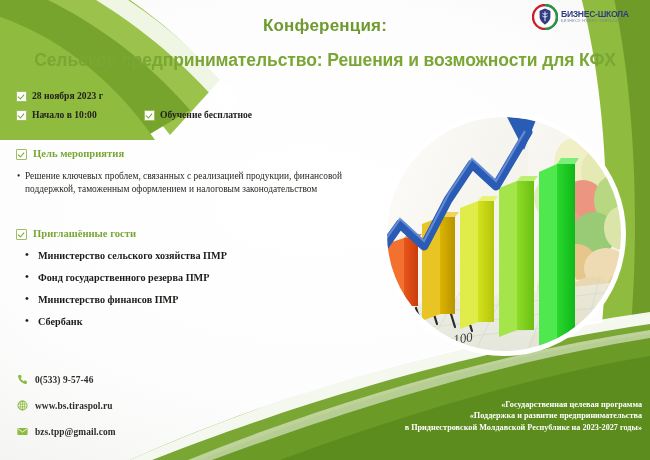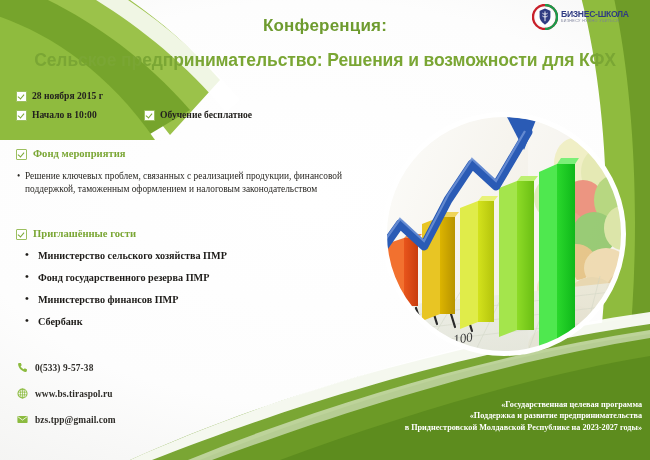--- a/index.html
+++ b/index.html
@@ -187,21 +187,21 @@
   #contacts {
     position: absolute;
     left: 16px; bottom: 22px;
     z-index: 7;
   }
   .contact-row {
     display: flex;
     align-items: center;
     margin-bottom: 13px;
   }
-  .contact-row:last-child { margin-bottom: 12px; }
+  .contact-row:last-child { margin-bottom: 0; }
   .contact-icon {
     flex: 0 0 auto;
     width: 13px; height: 13px;
     display: flex; align-items: center; justify-content: center;
     color: #8cbb3f;
   }
   .contact-text {
     font-family: "Liberation Serif", serif;
     font-weight: bold;
     font-size: 9.4px;
@@ -282,39 +282,39 @@
 
   <div id="header-block">
     <div id="title-main">Конференция:</div>
     <div id="title-sub">Сельское предпринимательство: Решения и возможности для КФХ</div>
   </div>
 
   <div id="info-grid">
     <div class="info-row">
       <div class="info-cell c1">
         <span class="chk"></span>
-        <span class="info-text">28 ноября 2015 г</span>
+        <span class="info-text">28 ноября 2023 г</span>
       </div>
     </div>
     <div class="info-row">
       <div class="info-cell c1">
         <span class="chk"></span>
         <span class="info-text">Начало в 10:00</span>
       </div>
       <div class="info-cell">
         <span class="chk"></span>
         <span class="info-text">Обучение бесплатное</span>
       </div>
     </div>
   </div>
 
   <div class="section" id="section-goal">
     <div class="section-head">
       <span class="chk"></span>
-      <span class="section-title">Фонд мероприятия</span>
+      <span class="section-title">Цель мероприятия</span>
     </div>
     <div id="goal-body">
       <div class="goal-item">
         <span class="bullet-dot">•</span>
         <span>Решение ключевых проблем, связанных с реализацией продукции, финансовой поддержкой, таможенным оформлением и налоговым законодательством</span>
       </div>
     </div>
   </div>
 
   <div class="section" id="section-guests">
@@ -453,21 +453,21 @@
     <circle cx="126" cy="122" r="119.5" fill="none" stroke="#ffffff" stroke-width="5"></circle>
   </svg>
 
   <div id="contacts">
     <div class="contact-row">
       <span class="contact-icon">
         <svg width="11" height="11" viewBox="0 0 16 16">
           <path d="M3.2 1.6 L5.6 1.6 L6.9 4.8 L5.3 6.1 C6 7.7 8.3 10 9.9 10.7 L11.2 9.1 L14.4 10.4 L14.4 12.8 C14.4 13.9 13.5 14.6 12.5 14.4 C6.9 13.4 2.6 9.1 1.6 3.5 C1.4 2.5 2.1 1.6 3.2 1.6 Z" fill="#8cbb3f"></path>
         </svg>
       </span>
-      <span class="contact-text">0(533) 9-57-38</span>
+      <span class="contact-text">0(533) 9-57-46</span>
     </div>
     <div class="contact-row">
       <span class="contact-icon">
         <svg width="11" height="11" viewBox="0 0 16 16">
           <circle cx="8" cy="8" r="6.6" fill="none" stroke="#8cbb3f" stroke-width="1.5"></circle>
           <ellipse cx="8" cy="8" rx="3" ry="6.6" fill="none" stroke="#8cbb3f" stroke-width="1.2"></ellipse>
           <path d="M1.6 6 H14.4 M1.6 10 H14.4 M8 1.4 V14.6" stroke="#8cbb3f" stroke-width="1.1" fill="none"></path>
         </svg>
       </span>
       <span class="contact-text">www.bs.tiraspol.ru</span>

